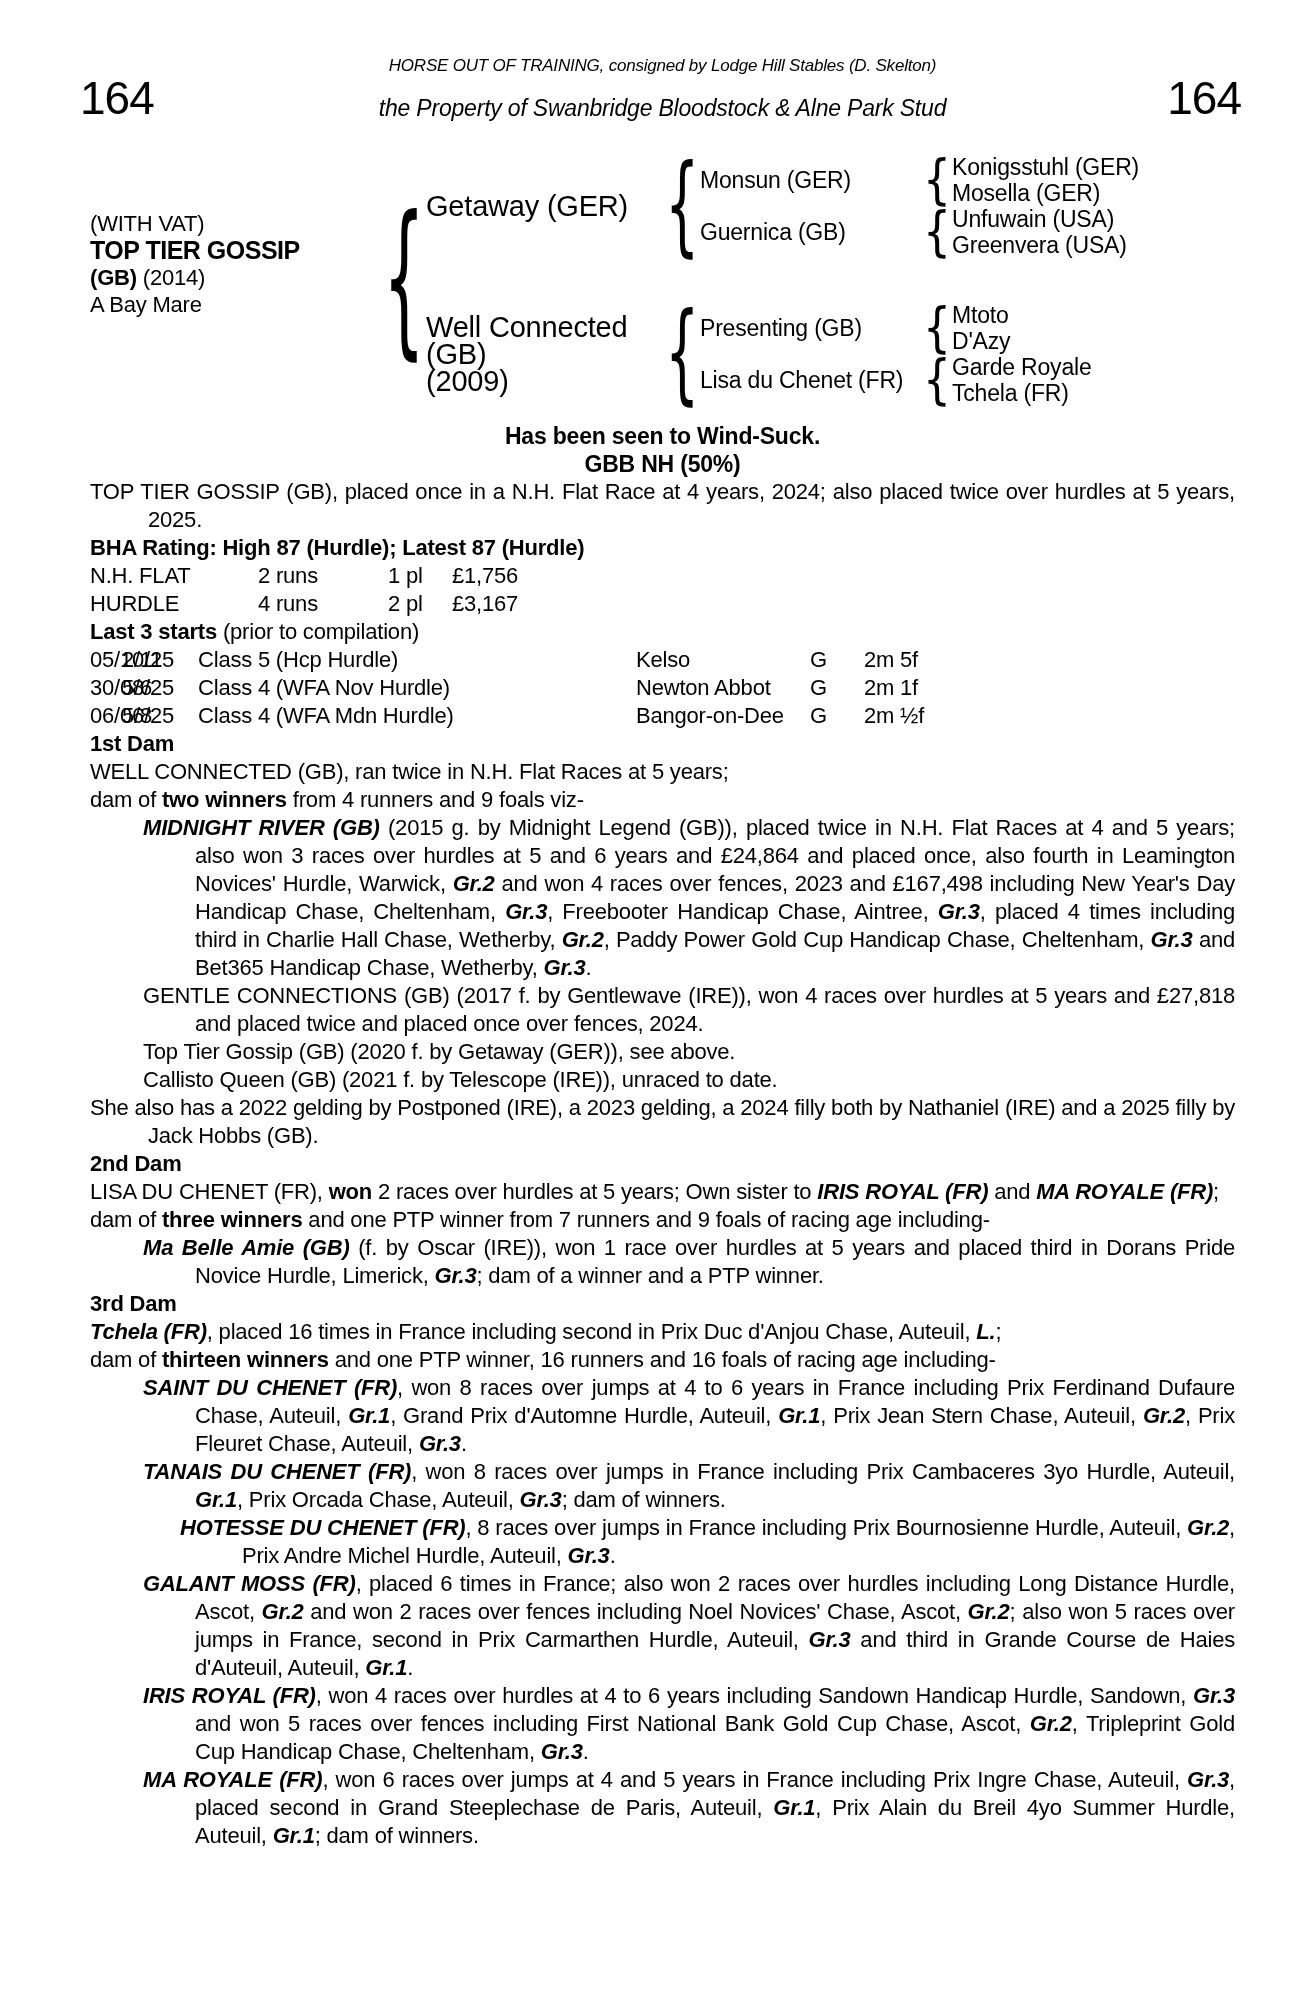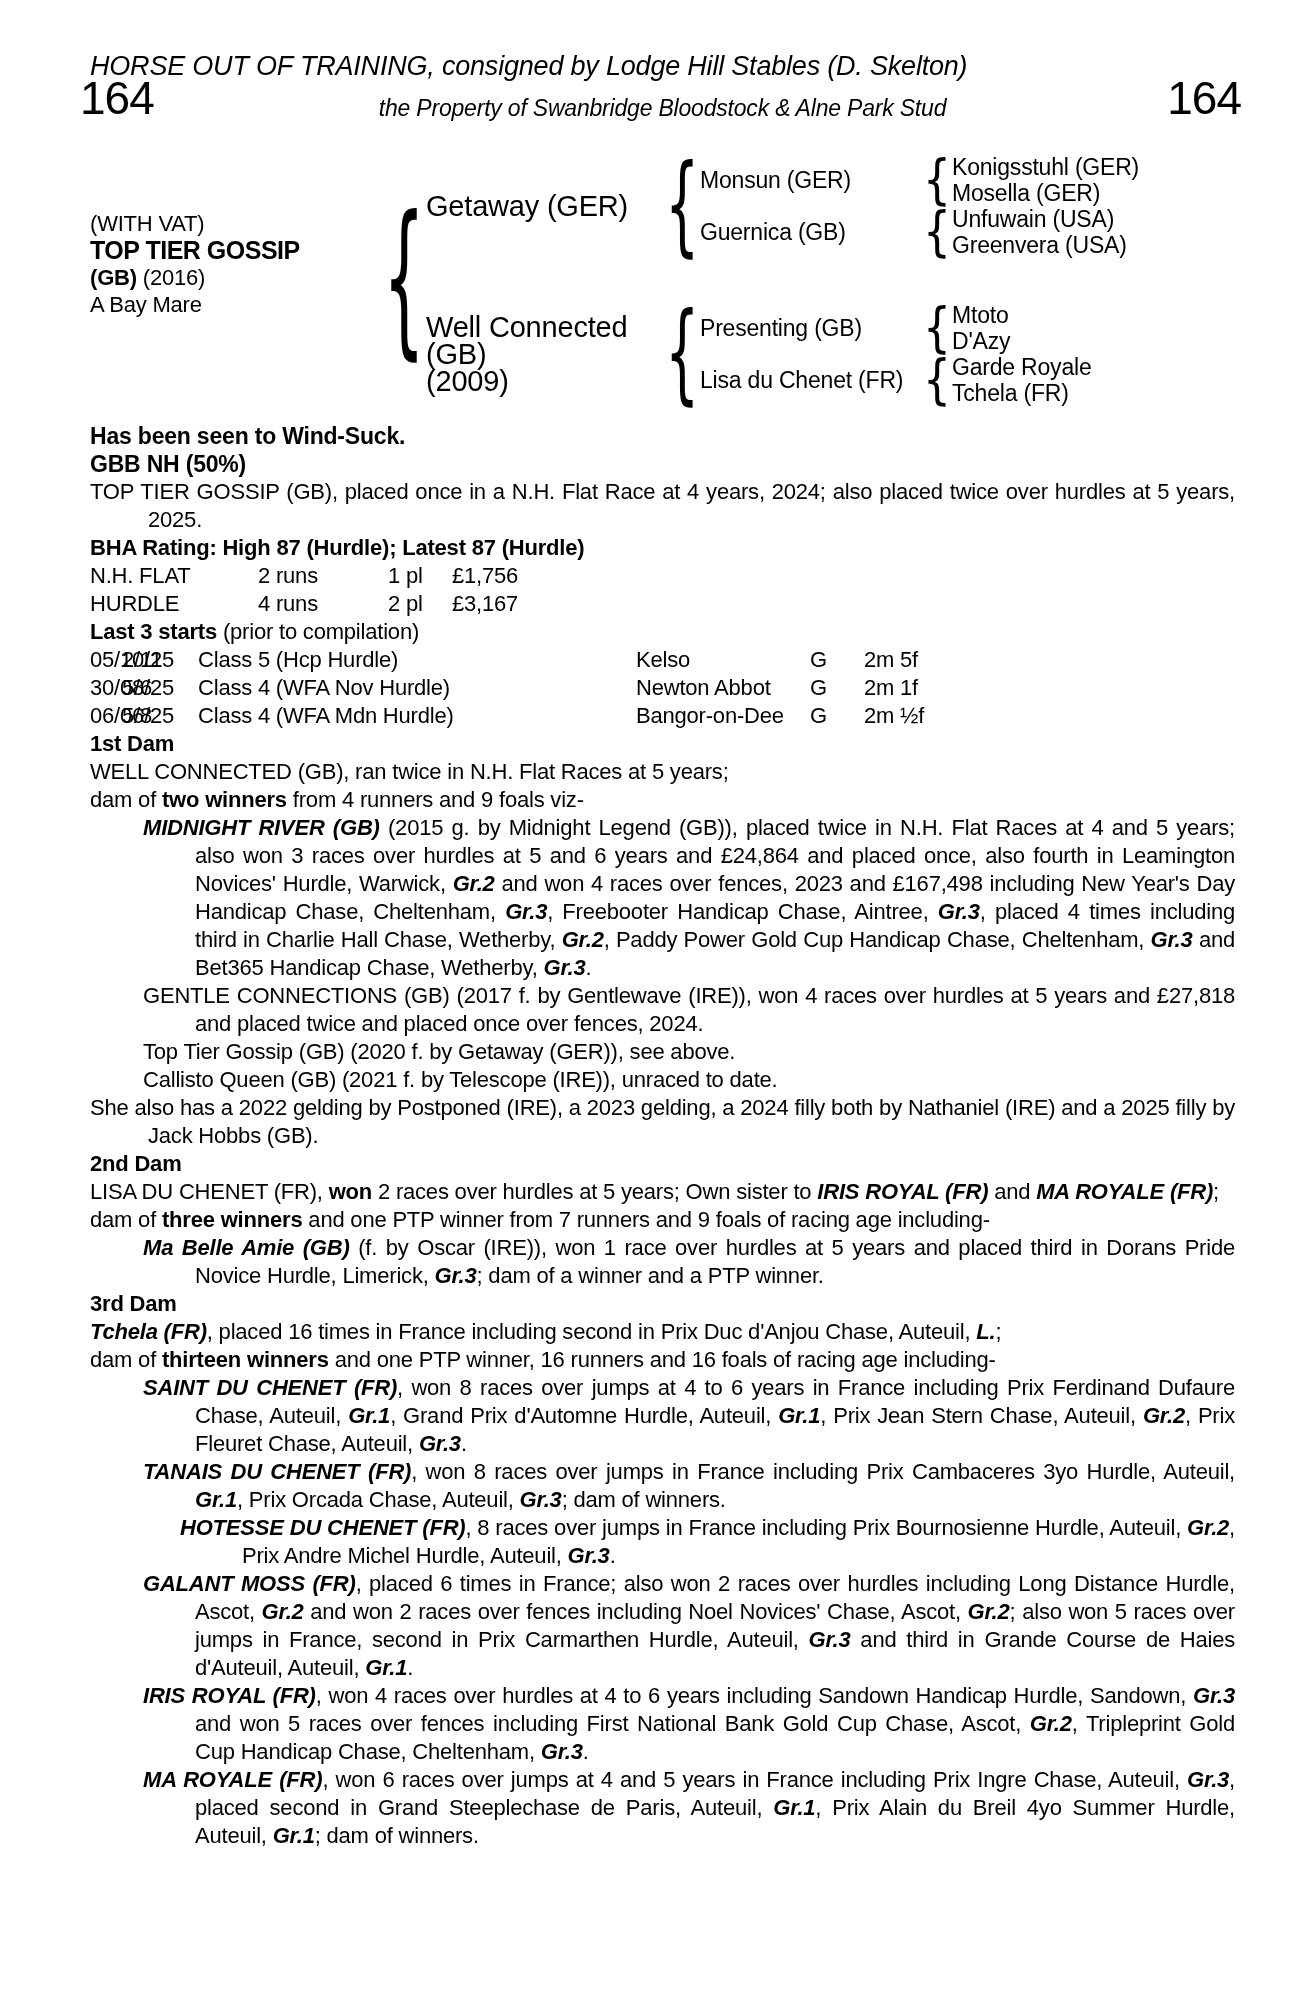--- a/index.html
+++ b/index.html
@@ -21,21 +21,21 @@
   .bi{font-weight:bold;font-style:italic}
   .just{text-align:justify}
   .para{margin:0}
   .hang{padding-left:58px;text-indent:-58px}
   .entry{padding-left:105px;text-indent:-52px}
   .entry-sub{padding-left:152px;text-indent:-62px}
   .sec{}
   .heading{font-weight:bold}
 
   
-  .head-line1{font-style:italic;font-size:27px;}
+  .head-line1{font-style:italic;font-size:17px;text-align:center}
   .head-row2{position:relative;height:58px;margin-top:2px}
   .head-line2{font-style:italic;font-size:23px;text-align:center;padding-top:12px}
   .lot{position:absolute;top:2px;font-size:46px;font-weight:normal;letter-spacing:-1px}
   .lot-l{left:-10px}
   .lot-r{right:-6px}
 
   
   .ped{display:flex;align-items:stretch;height:252px;margin-top:14px}
   .ped-subject{width:292px;padding-top:56px;line-height:27px;flex:none}
   .ped-subject .big{font-size:25px;letter-spacing:-0.5px}
@@ -48,21 +48,21 @@
   .b3 span{display:block;transform:scaleY(1.2)}
   .ped-right{flex:1;display:flex;flex-direction:column;justify-content:space-between}
   .ped-half{display:flex;align-items:center}
   .parent{width:238px;font-size:29px;line-height:27px;flex:none}
   .gp-col{display:flex;flex-direction:column;}
   .gp-row{display:flex;align-items:center}
   .gp-name{width:222px;font-size:23px;flex:none}
   .ggp-col{font-size:23px;line-height:26px}
 
   
-  .notice{margin-top:16px;font-weight:bold;font-size:23px}
+  .notice{margin-top:16px;text-align:center;font-weight:bold;font-size:23px}
 
   
   .rec-row{position:relative;height:28px}
   .rr{position:absolute;top:0;white-space:nowrap}
   .rr-cat{left:0}
   .rr-runs{left:168px}
   .rr-pl{left:298px}
   .rr-money{left:362px}
 
   
@@ -86,21 +86,21 @@
       <div class="lot lot-l">164</div>
       <div class="head-line2">the Property of Swanbridge Bloodstock &amp; Alne Park Stud</div>
       <div class="lot lot-r">164</div>
     </div>
   </div>
 
   <div class="ped">
     <div class="ped-subject">
       <div>(WITH VAT)</div>
       <div class="b big">TOP TIER GOSSIP</div>
-      <div><span class="b">(GB)</span> <span>(2016)</span></div>
+      <div><span class="b">(GB)</span> <span>(2014)</span></div>
       <div>A Bay Mare</div>
     </div>
     <div class="brace b1">
         <span>{</span>
       </div>
     <div class="ped-right">
 
       <div class="ped-half">
         <div class="parent">
           <div>Getaway (GER)</div>

